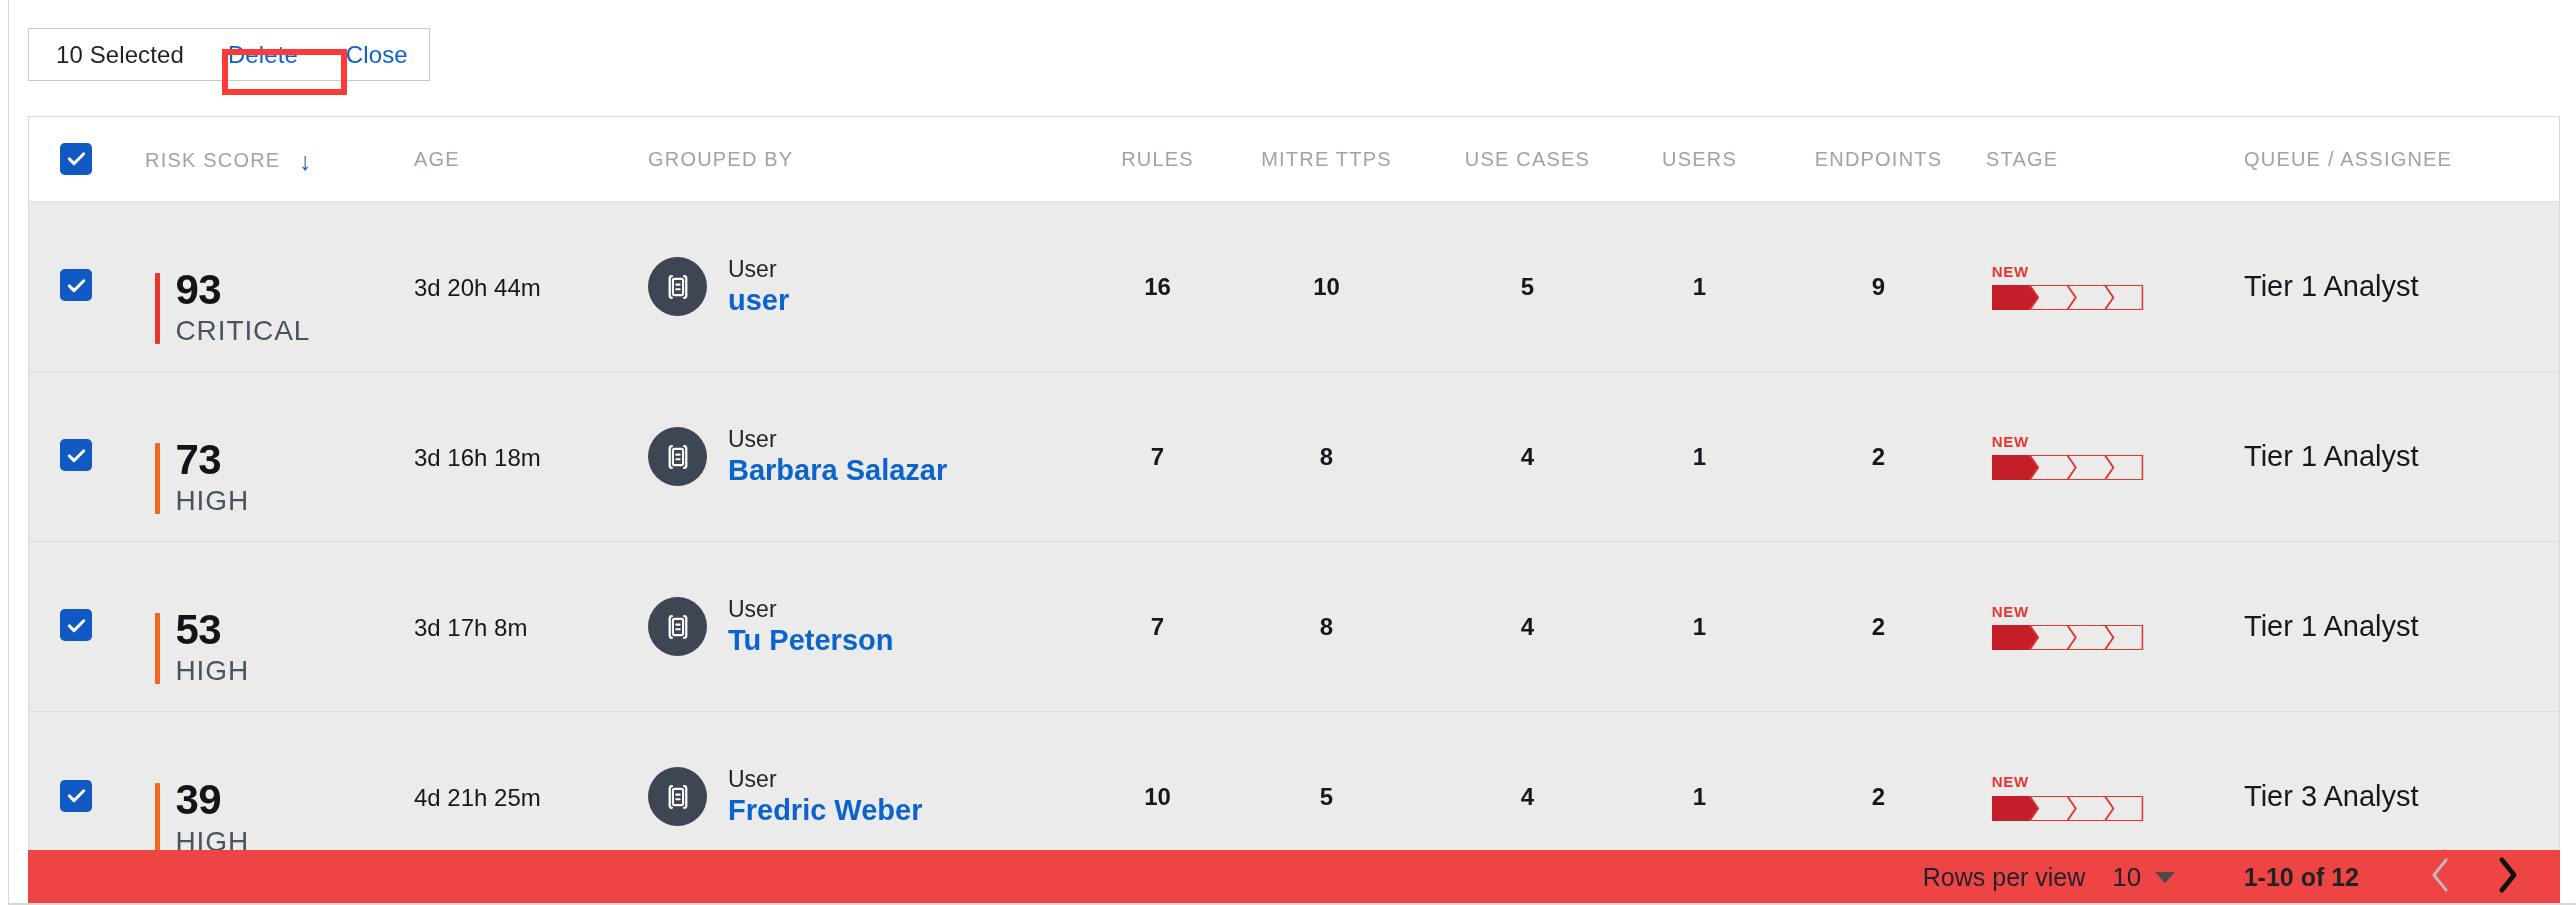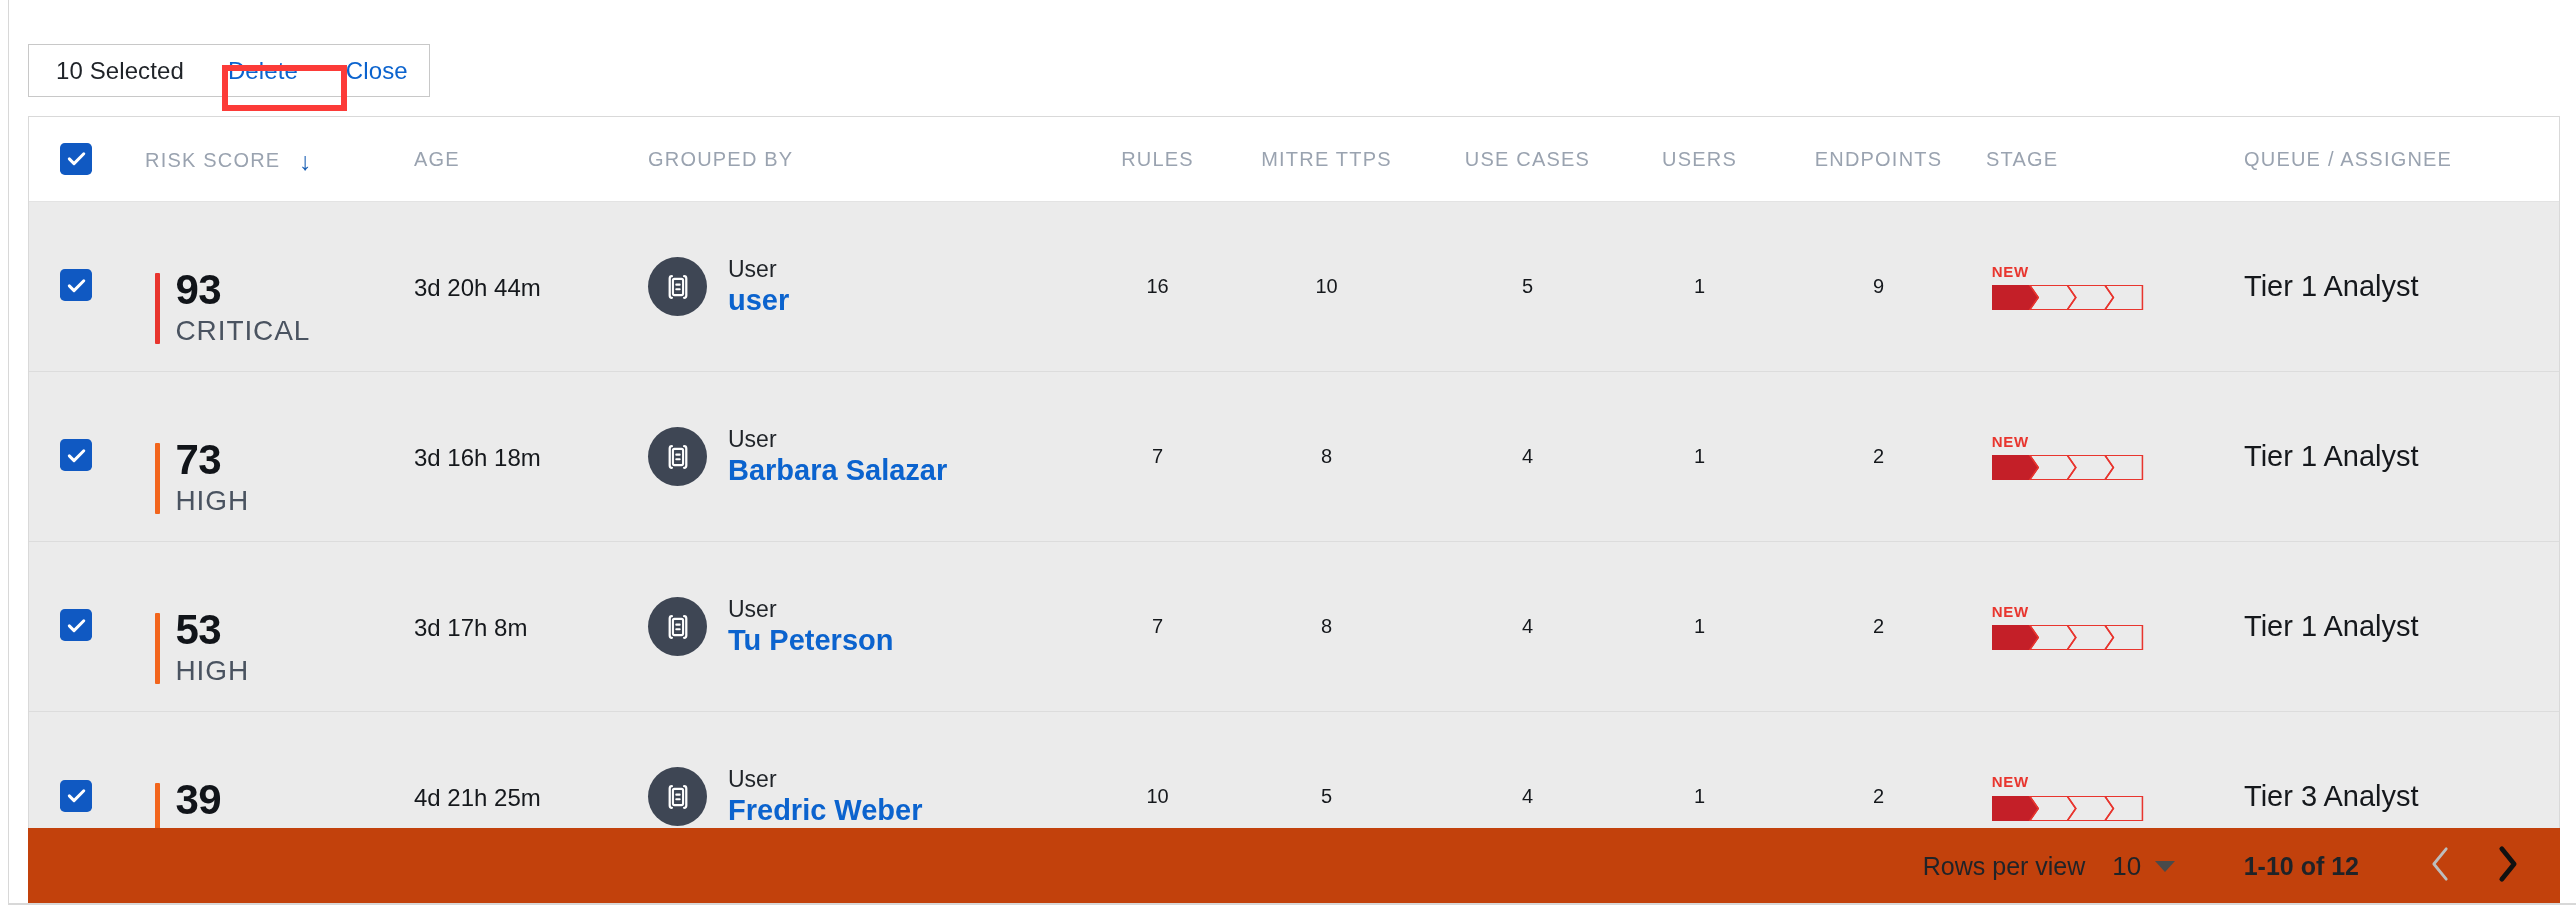--- a/index.html
+++ b/index.html
@@ -24,21 +24,21 @@
     width: 8.6px; height: 905px;
     border-right: 1.9px solid #d8d8d8;
     box-sizing: border-box;
     background: #fff;
   }
 
   
   .toolbar-wrap {
     position: absolute;
     left: 28px;
-    top: 44px;
+    top: 28px;
     border-radius: 10px;
   }
   .toolbar {
     display: inline-flex;
     align-items: stretch;
     border: 1.9px solid #c8c8c8;
     background: #fff;
     height: 53px;
     box-sizing: border-box;
   }
@@ -131,21 +131,21 @@
     background: #ebebeb;
     height: 170px;
   }
   tbody tr + tr td { border-top: 1.9px solid #dcdcdc; }
   tbody td {
     padding: 0;
     vertical-align: middle;
     font-size: 29px;
     color: #15181c;
   }
-  tbody td.num { text-align: center; font-size: 20px; }
+  tbody td.num { text-align: center; font-size: 24px; font-weight: bold; }
 
   
   .cbx {
     width: 32px; height: 32px;
     border-radius: 4.8px;
     background: #1059c2;
     display: inline-flex;
     align-items: center;
     justify-content: center;
     cursor: pointer;
@@ -220,28 +220,28 @@
   .stage-bar { display: block; }
 
   .queue { font-size: 29px; color: #15181c; }
 
   
   .footer {
     position: absolute;
     left: 28px;
     bottom: 0;
     width: 2532px;
-    height: 77px;
+    height: 55px;
     display: flex;
     align-items: center;
     justify-content: flex-end;
     gap: 0;
     padding-right: 40px;
     box-sizing: border-box;
-    background: #c2410c;
+    background: #ef4444;
     font-size: 25px;
     color: #1f2328;
   }
   .f-rows-label { margin-right: 27px; }
   .f-select {
     display: inline-flex;
     align-items: center;
     gap: 13.4px;
     cursor: pointer;
     margin-right: 69px;

